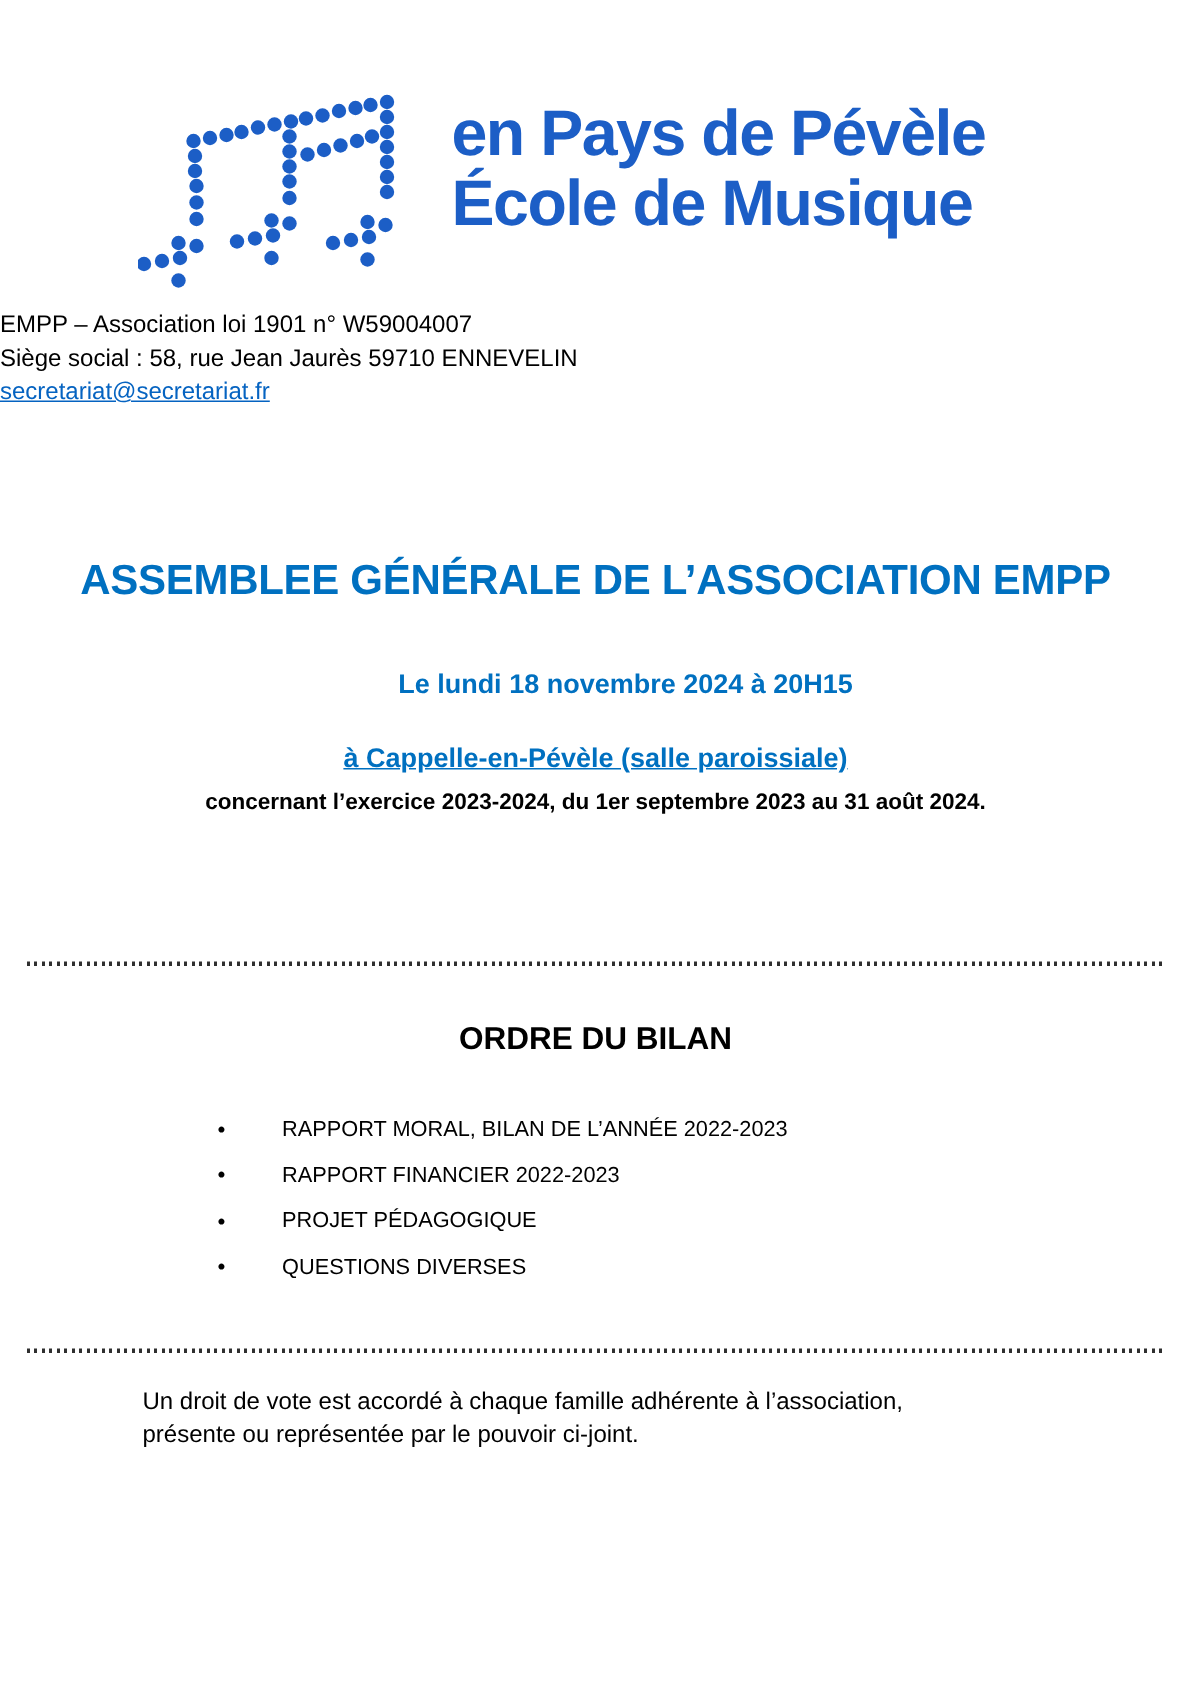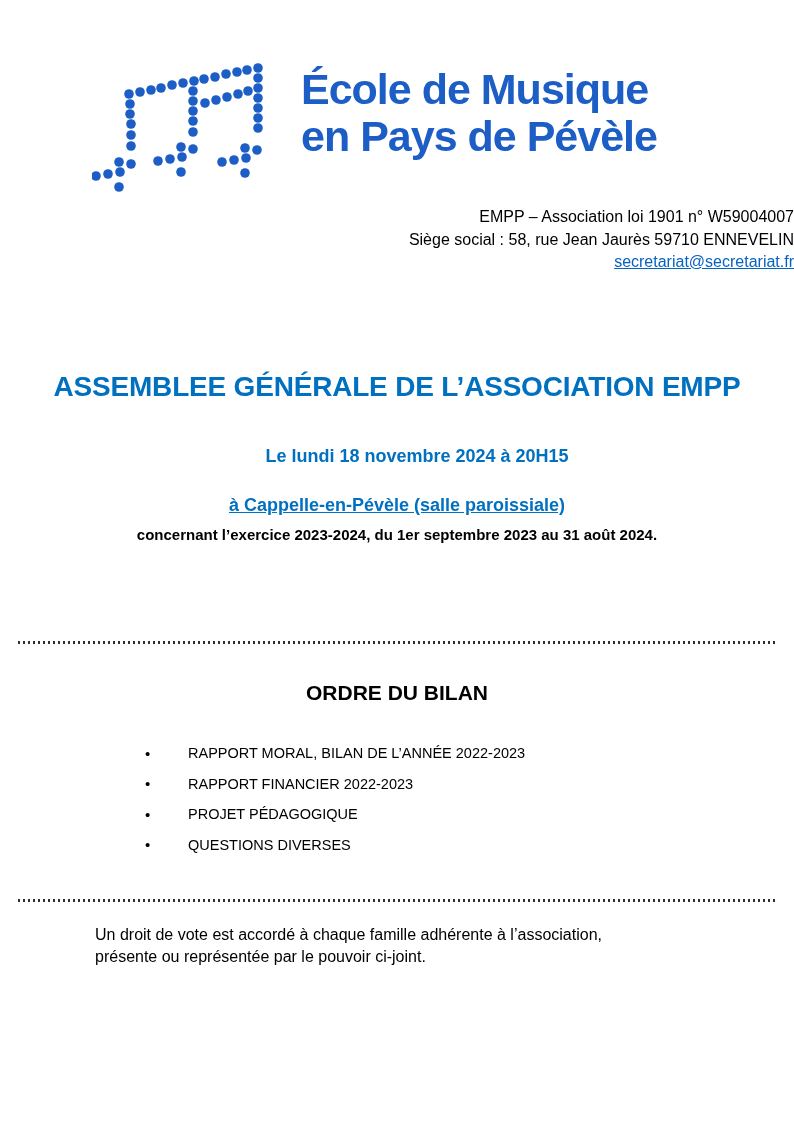--- a/index.html
+++ b/index.html
@@ -33,21 +33,21 @@
     color: var(--logo, #1C5EC6);
     white-space: nowrap;
   }
 
   
   .org {
     position: absolute;
     top: 206px;
     left: 0;
     width: 100%;
-    text-align: right;
+    text-align: left;
     font-size: 16px;
     line-height: 22.5px;
     color: var(--text, #000);
   }
   .org a.email {
     color: var(--link, #0563C1);
     text-decoration: underline;
   }
 
   
@@ -165,22 +165,22 @@
         <circle cx="166" cy="58" r="4.8" fill="var(--logo)"></circle>
         <circle cx="166" cy="68" r="4.8" fill="var(--logo)"></circle>
         <circle cx="153" cy="88" r="4.8" fill="var(--logo)"></circle>
         <circle cx="165" cy="90" r="4.8" fill="var(--logo)"></circle>
         <circle cx="130" cy="102" r="4.8" fill="var(--logo)"></circle>
         <circle cx="142" cy="100" r="4.8" fill="var(--logo)"></circle>
         <circle cx="154" cy="98" r="4.8" fill="var(--logo)"></circle>
         <circle cx="153" cy="113" r="4.8" fill="var(--logo)"></circle>
       </svg>
     <div class="logo-text">
+      <div>en Pays de Pévèle</div>
       <div>École de Musique</div>
-      <div>en Pays de Pévèle</div>
     </div>
   </header>
 
   <div class="org">
     <div>EMPP – Association loi 1901 n° W59004007</div>
     <div>Siège social : 58, rue Jean Jaurès 59710 ENNEVELIN</div>
     <div><a class="email" href="#">secretariat@secretariat.fr</a></div>
   </div>
 
   <div class="heading h-title">ASSEMBLEE GÉNÉRALE DE L’ASSOCIATION EMPP</div>

